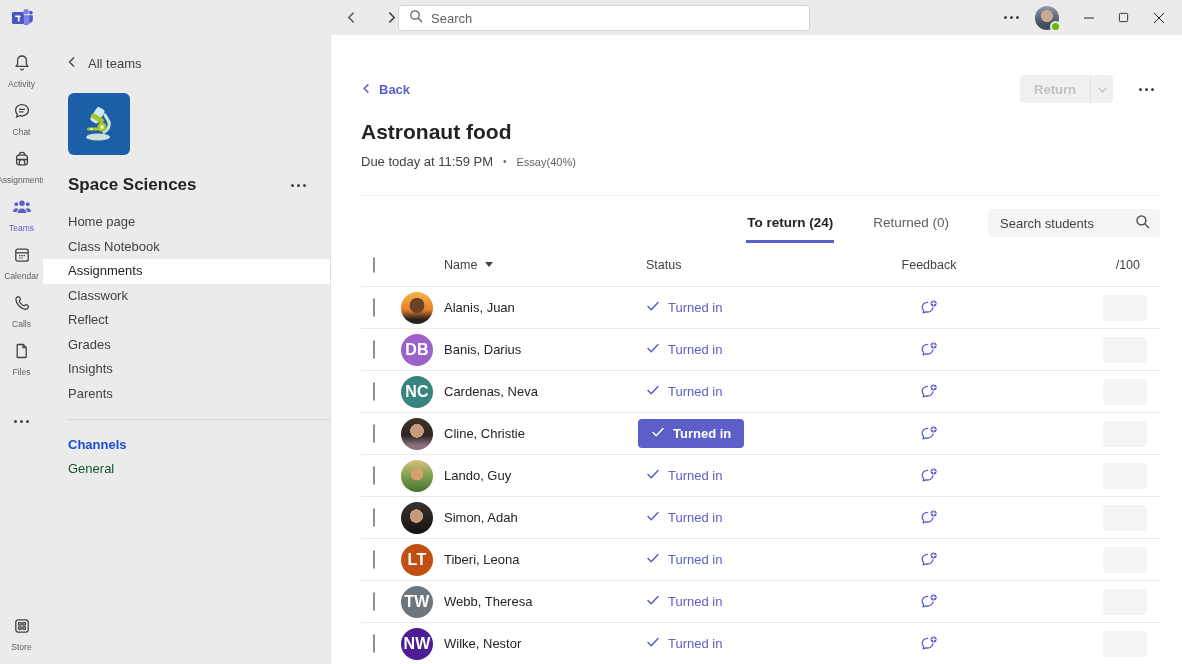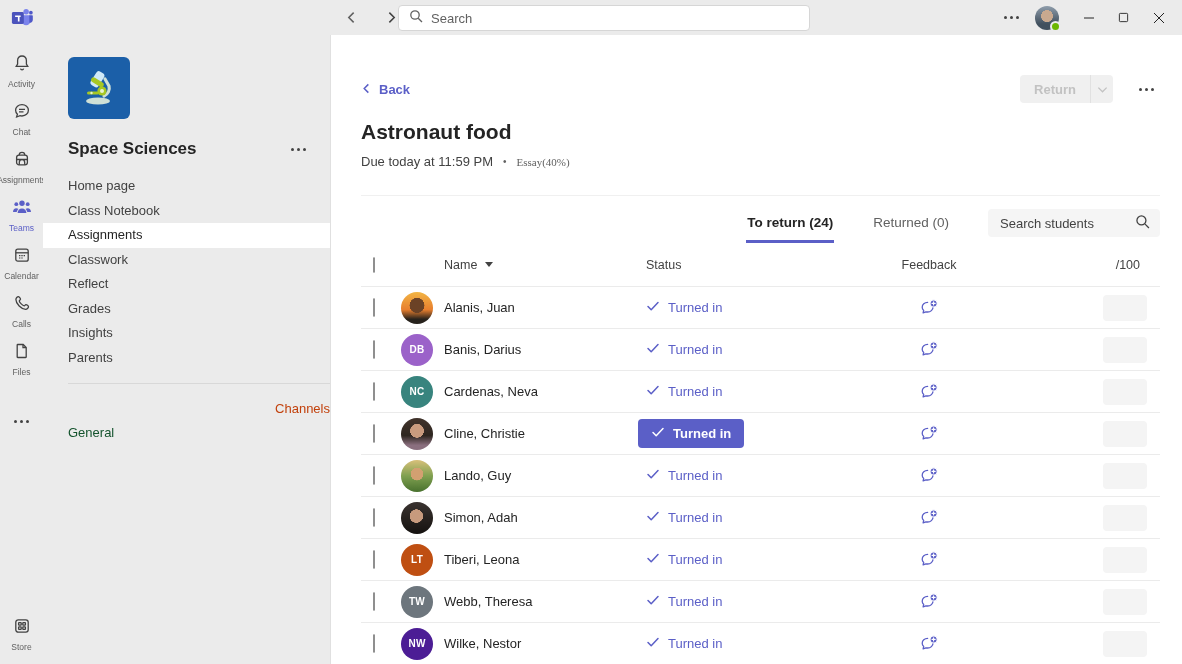--- a/index.html
+++ b/index.html
@@ -38,53 +38,53 @@
   
   .sidebar { width:287px; background:#ebebeb; flex:none; font-size:13px; }
   .all-teams { display:flex; align-items:center; gap:10px; margin:21px 0 0 23px; color:#424242; cursor:pointer; }
   .team-pic { width:62px; height:62px; border-radius:6px; margin:22px 0 0 25px; display:flex; align-items:center; justify-content:center; cursor:pointer; }
   .team-head { display:flex; align-items:center; justify-content:space-between; margin:20px 18px 0 25px; }
   .team-name { font-size:17px; font-weight:700; color:#242424; }
   .nav { margin-top:15px; }
   .nav-item { padding:5px 0 5px 25px; line-height:14.5px; color:#424242; cursor:pointer; }
   .nav-item.active { background:#fff; color:#242424; }
   .side-divider { border-top:1px solid #d8d8d8; margin:13px 0 13px 25px; }
-  .channels-label { font-weight:400; color:#c2410c; padding:4px 0 4px 25px;text-align:right; }
+  .channels-label { font-weight:700; color:#1d4ed8; padding:4px 0 4px 25px; }
   .channel-item { padding:5px 0 5px 25px; color:#14532d; cursor:pointer; }
 
   
   .main { flex:1; background:#fff; border-left:1px solid #e0e0e0; padding:0 22px 0 30px; overflow:hidden; }
   .back-row { display:flex; justify-content:space-between; align-items:center; margin-top:40px; }
   .back-link { display:flex; align-items:center; gap:7px; color:#5b5fc7; font-size:13px; font-weight:700; cursor:pointer; }
   .header-actions { display:flex; align-items:center; gap:20px; }
   .return-split { display:flex; height:28px; border-radius:4px; overflow:hidden; background:#f0f0f0; }
   .return-main { padding:0 14px; display:flex; align-items:center; color:#c2c2c2; font-size:13px; font-weight:600; border-right:1px solid #e1e1e1; }
   .return-chev { width:22px; display:flex; align-items:center; justify-content:center; color:#c2c2c2; }
   .page-title { font-size:21px; font-weight:700; margin-top:17px; color:#242424; }
   .meta-row { display:flex; align-items:center; gap:10px; margin-top:10px; }
   .due-text { font-size:13px; color:#424242; }
   .meta-dot { color:#616161; font-size:10px; }
-  .tag-text { font-size:11px; color:#616161;font-family:Liberation Serif, serif; }
+  .tag-text { font-size:11px; color:#616161; }
 
   .tabs-bar { display:flex; justify-content:flex-end; align-items:flex-end; border-top:1px solid #f0f0f0; margin-top:26px; padding-top:13px; }
   .tabs { display:flex; }
   .tab { padding:0 1px 10px; margin-right:38px; font-size:13.5px; color:#616161; cursor:pointer; border-bottom:3px solid transparent; }
   .tab.active { color:#242424; font-weight:700; border-bottom-color:#5b5fc7; }
   .student-search { width:172px; height:28px; background:#f5f5f5; border-radius:4px; display:flex; align-items:center; padding:0 10px 0 12px; margin-bottom:6px; }
   .student-search input { border:0; outline:0; background:transparent; width:100%; font:13px "Liberation Sans",sans-serif; color:#424242; }
   .student-search input::placeholder { color:#424242; }
 
   
   .thead, .trow { display:grid; grid-template-columns:30px 44px 200px 184px 220px 1fr; align-items:center; }
   .thead { height:44px; font-size:12.5px; color:#424242; border-bottom:1px solid #ebebeb; }
   .trow { height:42px; border-bottom:1px solid #ebebeb; }
   .cb-cell { padding-left:12px; }
   .checkbox { width:18px; height:18px; border:1px solid #8f8f8f; border-radius:4px; background:#fff; cursor:pointer; }
   .avatar { width:32px; height:32px; border-radius:50%; margin-left:10px; display:flex; align-items:center; justify-content:center;
-    color:#fff; font-size:10px; font-weight:700; letter-spacing:.2px; }
+    color:#fff; font-size:16px; font-weight:700; letter-spacing:.2px; }
   .name-cell { padding-left:9px; font-size:13px; color:#242424; }
   .col-name { padding-left:9px; display:flex; align-items:center; gap:8px; cursor:pointer; }
   .sort-caret { width:0; height:0; border-left:4px solid transparent; border-right:4px solid transparent; border-top:5px solid #424242; }
   .status-cell { padding-left:11px; }
   .status-link { display:inline-flex; align-items:center; gap:8px; color:#5b5fc7; font-size:13px; cursor:pointer; }
   .status-button { display:inline-flex; align-items:center; gap:8px; background:#5b5fc7; color:#fff; font-size:13px; font-weight:600;
     height:29px; padding:0 13px; border-radius:4px; margin-left:-8px; cursor:pointer; }
   .feedback-cell { justify-self:center; cursor:pointer; display:flex; }
   .grade-cell { justify-self:end; }
   .grade-input { width:44px; height:26px; background:#f4f4f4; border:0; border-radius:4px; margin-right:13px; cursor:text; }
@@ -223,20 +223,28 @@
             <rect x="6.6" y="6.6" width="2.6" height="2.6" rx=".5"></rect>
             <rect x="10.8" y="6.6" width="2.6" height="2.6" rx=".5"></rect>
             <rect x="6.6" y="10.8" width="2.6" height="2.6" rx=".5"></rect>
             <rect x="10.8" y="10.8" width="2.6" height="2.6" rx=".5"></rect>
           </svg></span>
       <span class="lbl">Store</span>
     </div>
   </div>
 
   <div class="sidebar">
+    <div class="all-teams">
+      <span>
+        <svg width="12" height="12" viewBox="0 0 12 12" fill="none" stroke="#424242" stroke-width="1.3">
+            <path d="M8 1.5 3.5 6 8 10.5"></path>
+          </svg>
+      </span>
+      <span>All teams</span>
+    </div>
     <div class="team-pic" style="background: rgb(27, 95, 168);">
       <span>
         <svg width="44" height="44" viewBox="0 0 44 44">
           <ellipse cx="21" cy="36" rx="12" ry="3.6" fill="#cfe0d6"></ellipse>
           <path d="M27 31c4-2 6-6 5-10l-4-7" fill="none" stroke="#cfe0d6" stroke-width="3.2" stroke-linecap="round"></path>
           <rect x="16" y="6" width="9" height="16" rx="3" transform="rotate(32 20 14)" fill="#cfe9f7"></rect>
           <rect x="13.5" y="14.5" width="14" height="5" rx="2.5" transform="rotate(32 20 17)" fill="#a7c723"></rect>
           <circle cx="25" cy="26" r="4.6" fill="#a7c723"></circle>
           <circle cx="25" cy="26" r="2" fill="#e8f3d0"></circle>
           <rect x="10" y="26.4" width="12" height="3.2" rx="1.6" fill="#a7c723"></rect>

